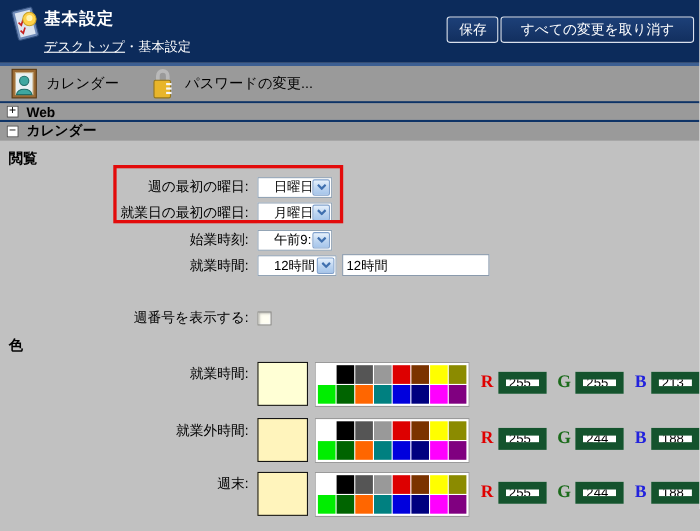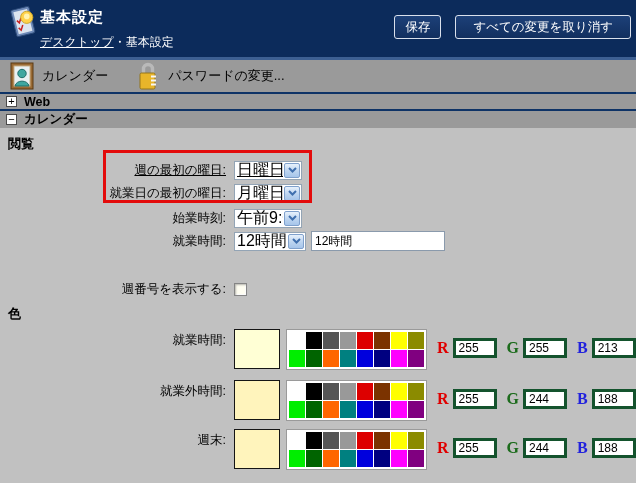--- a/index.html
+++ b/index.html
@@ -5,21 +5,21 @@
   html,body{margin:0;padding:0;}
   body{font-family:"Liberation Sans","DejaVu Sans",sans-serif;}
   .screen{position:relative;width:636px;height:483px;overflow:hidden;background:#c1c1c1;
           -webkit-font-smoothing:antialiased;}
   
   .header{position:relative;height:57px;background:#0c2b5b;color:#fff;}
   .hdr-icon{position:absolute;left:8px;top:4px;width:30px;height:36px;}
   .hdr-title{position:absolute;left:40px;top:8px;font-size:15px;font-weight:bold;letter-spacing:1px;}
   .hdr-crumb{position:absolute;left:40px;top:34px;font-size:12px;text-align:center;}
   .hdr-crumb .crumb-link{text-decoration:underline;cursor:pointer;}
-  .hdr-buttons{position:absolute;right:5px;top:15px;display:flex;gap:14px;}
+  .hdr-buttons{position:absolute;right:5px;top:15px;display:flex;gap:2px;}
   .hdr-btn{height:24px;box-sizing:border-box;background:linear-gradient(180deg,#1d4078,#122f5f);
            border:1px solid #d9e0ec;border-radius:3px;color:#fff;font-size:12.5px;
            display:flex;align-items:center;padding:0 10px;cursor:pointer;white-space:nowrap;}
   .hdr-btn.wide{padding:5px 17px;}
   .header-sep{height:3px;background:#3d5f92;}
   
   .toolbar{height:32px;background:#9a9a9a;border-bottom:2px solid #0e3366;
            display:flex;align-items:center;padding-left:10px;}
   .tb-item{display:flex;align-items:center;gap:8px;cursor:pointer;color:#000;font-size:13px;}
   .tb-item + .tb-item{margin-left:28px;}
@@ -33,21 +33,21 @@
   .section-label{margin-left:7px;font-weight:bold;}
   
   .content{position:relative;height:355px;background:#c1c1c1;font-size:12.5px;color:#000;}
   .heading{position:absolute;left:8px;font-weight:bold;font-size:13px;}
   .form-row{position:absolute;left:0;right:0;display:flex;align-items:center;}
   .row-label{width:226px;text-align:right;padding-right:5px;flex:none;}
   .ctrl-gap{width:3px;flex:none;}
   
   .xp-select{display:flex;align-items:center;background:#fff;border:1px solid #93a4b5;
              height:19px;box-sizing:border-box;cursor:pointer;}
-  .sel-val{flex:1;font-size:16px;padding:0 2px;white-space:nowrap;overflow:hidden;}
+  .sel-val{flex:1;font-size:12px;padding:0 14px;white-space:nowrap;overflow:hidden;}
   .xp-arrow{width:16px;align-self:stretch;margin:1px;flex:none;
             background:linear-gradient(180deg,#e7f1fc,#bcd4f0 55%,#a6c5ea);
             border:1px solid #7fa0cc;border-radius:2px;box-sizing:border-box;
             display:flex;align-items:center;justify-content:center;}
   .w68{width:68px;} .w72{width:72px;}
   .text-input{width:134px;height:20px;box-sizing:border-box;border:1px solid #8a9aac;background:#fff;
               font-size:12px;padding:0 3px;margin-left:5px;font-family:inherit;}
   .checkbox{width:13px;height:13px;box-sizing:border-box;background:#fffef2;border:1px solid #858585;
             box-shadow:inset 1px 1px 2px rgba(90,90,90,.45), inset -1px -1px 0 #ffffff;cursor:pointer;}
   
@@ -57,21 +57,21 @@
   .color-row{position:absolute;left:0;right:0;display:flex;align-items:flex-start;}
   .color-row .row-label{padding-top:3px;}
   .swatch{width:44px;height:38px;border:1px solid #151515;flex:none;cursor:pointer;}
   .palette{display:grid;grid-template-columns:repeat(8,16px);grid-auto-rows:17px;gap:1px;
            padding:2px;background:#fff;border:1px solid #9a9a9a;margin-left:6px;flex:none;}
   .pcell{cursor:pointer;}
   .rgb-group{display:flex;align-items:center;margin-top:9px;}
   .rgb-letter{font-family:"Liberation Serif","DejaVu Serif",serif;font-weight:bold;font-size:16px;
               margin:0 4px 0 10px;}
   .rgb-letter.r{color:#e00000;} .rgb-letter.g{color:#1b6b1b;} .rgb-letter.b{color:#2222dd;}
-  .rgb-input{width:44px;height:20px;box-sizing:border-box;border:3px solid #14532d;background:#fff;
+  .rgb-input{width:44px;height:20px;box-sizing:border-box;border:7px solid #14532d;background:#fff;
              font-size:12px;padding:0 3px;font-family:inherit;}
 </style>
 </head>
 <body>
 
 <div class="screen">
 
   <div class="header">
     <svg class="hdr-icon" viewBox="0 0 32 38">
       <g transform="rotate(-14 16 19)">
@@ -123,21 +123,21 @@
   <div class="section-divider"></div>
   <div class="section-row cal">
     <span class="expander">−</span>
     <span class="section-label">カレンダー</span>
   </div>
 
   <div class="content">
 
     <div class="heading" style="top:7px;">閲覧</div>
 
-    <div class="form-row" style="top:31px;height:22px;text-decoration:underline;">
+    <div class="form-row" style="top:31px;height:22px;">
       <span class="row-label">週の最初の曜日:</span>
       <span class="ctrl-gap"></span>
       <div class="xp-select w68">
         <span class="sel-val">日曜日</span>
         <span class="xp-arrow">
           <svg width="9" height="6" viewBox="0 0 9 6">
               <polyline points="1,1 4.5,4.5 8,1" fill="none" stroke="#3f6fae" stroke-width="2"></polyline>
             </svg>
         </span>
       </div>

